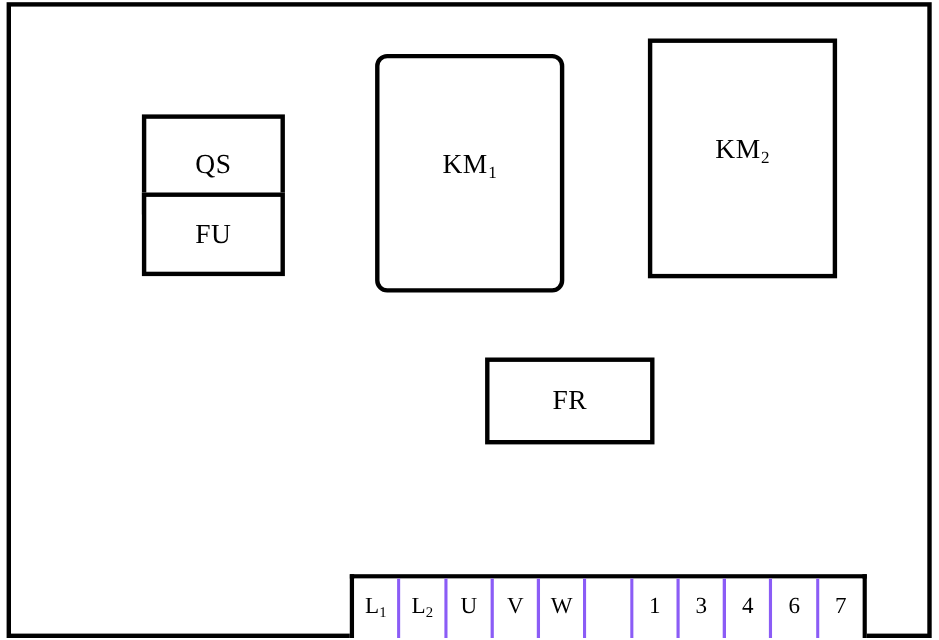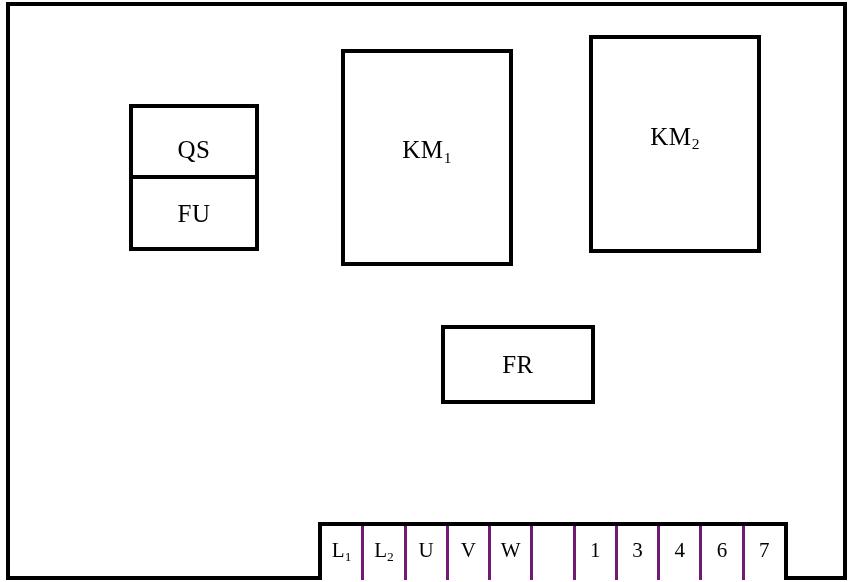--- a/index.html
+++ b/index.html
@@ -56,21 +56,21 @@
     position: relative;
     top: 0.30em;
     left: 0.02em;
   }
 
   
   .c-qs  { left: 129px; top: 56px;  width: 130px; height: 91px; margin-top: 48px; }
   .c-fu  { left: 129px; top: 175px; width: 130px; height: 76px; }
   .c-fr  { left: 441px; top: 325px; width: 154px; height: 79px; text-align: right; }
 
-  .c-km1 { left: 341px; top: 49px;  width: 172px; height: 217px; }
+  .c-km1 { left: 341px; top: 49px;  width: 172px; height: 217px; border-radius: 11px; }
   .c-km2 { left: 589px; top: 35px;  width: 172px; height: 218px; }
 
   
   .c-km1 .label, .c-km2 .label {
     position: relative;
     top: -8px;
   }
 
   
   .terminal-strip {
@@ -81,21 +81,21 @@
     height: 58px;
     display: flex;
     border: 4px solid #000000;
     border-bottom: none;
     box-sizing: border-box;
     background: #ffffff;
   }
 
   .terminal-cell {
     flex: 1 1 0;
-    border-right: 3px solid #701a75;
+    border-right: 3px solid #8b5cf6;
     box-sizing: border-box;
     display: flex;
     align-items: center;
     justify-content: center;
     color: #000000;
     background: #ffffff;
     overflow: hidden;
   }
 
   .terminal-cell:last-child {

